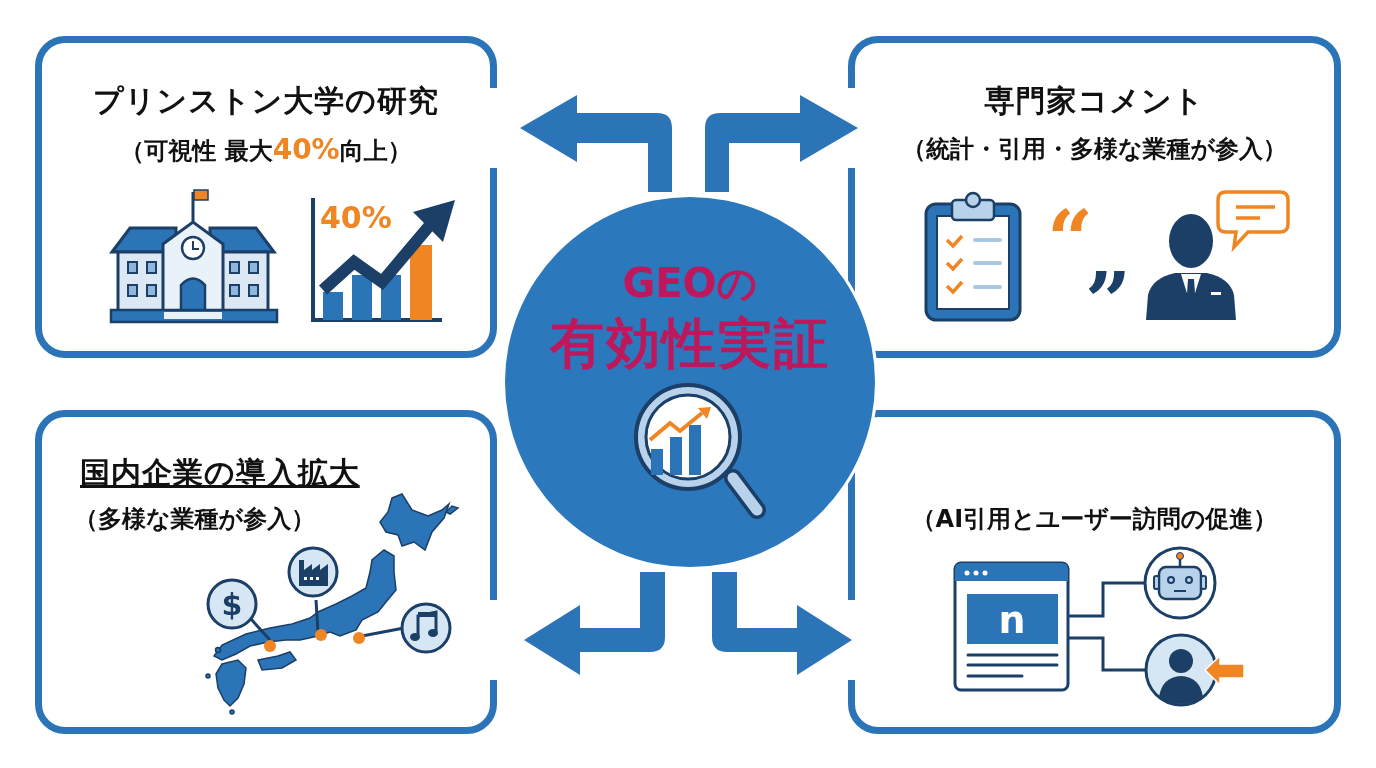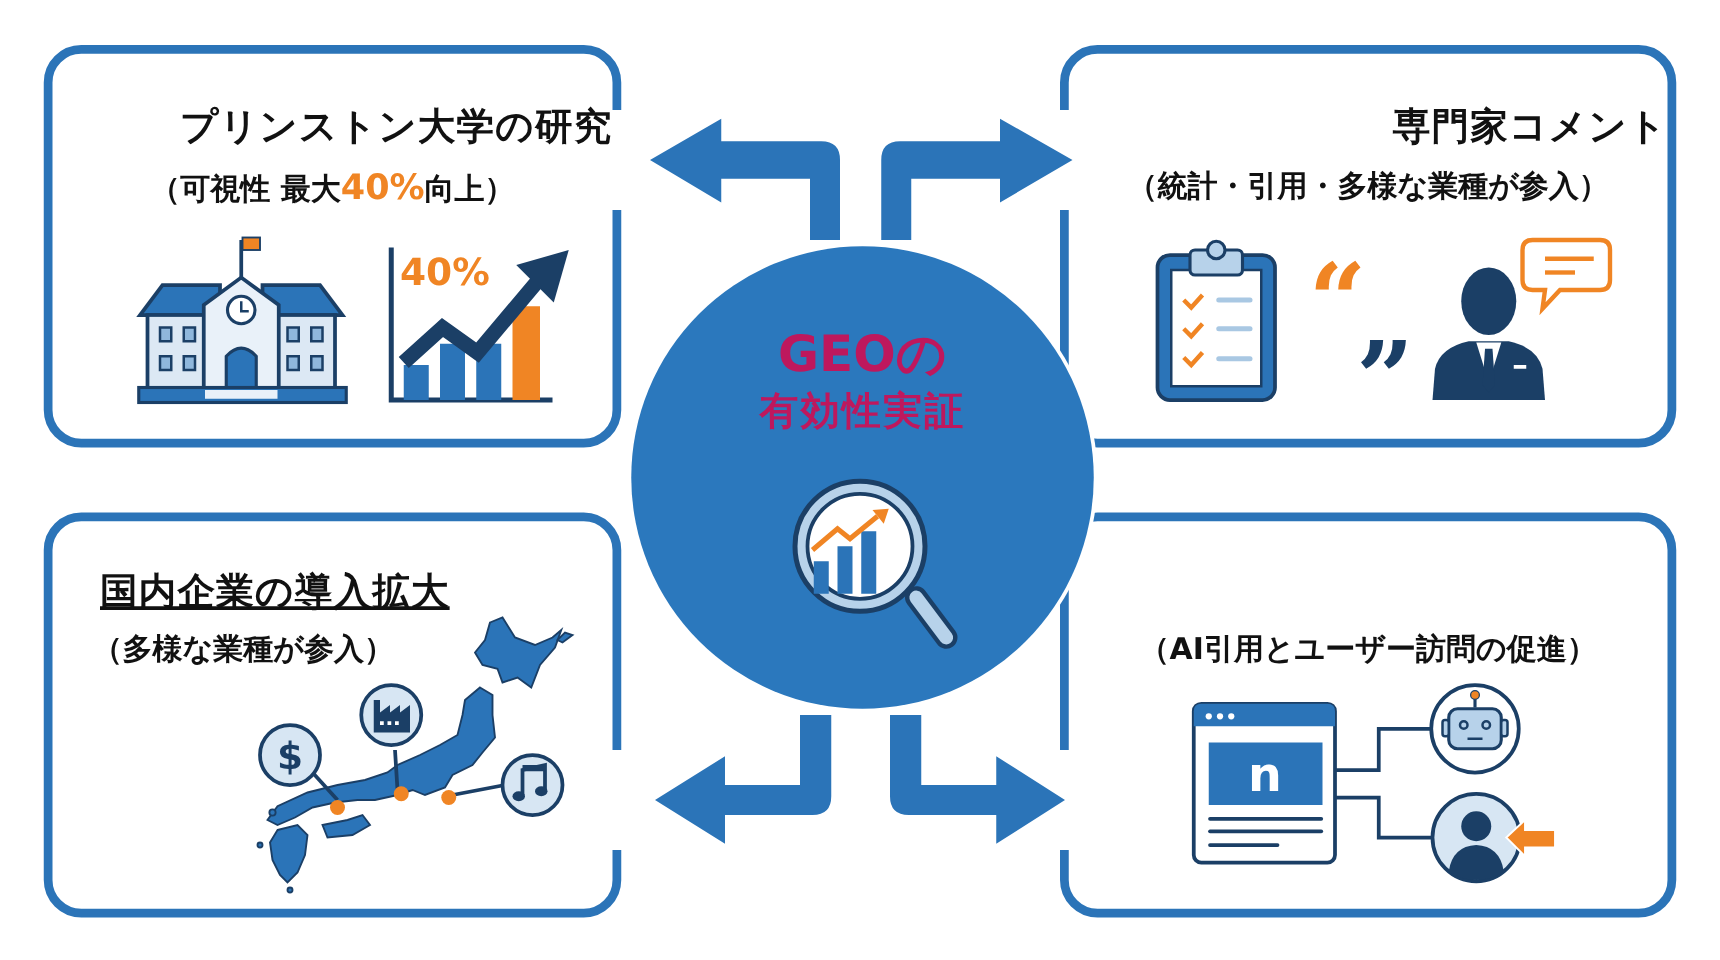--- a/index.html
+++ b/index.html
@@ -14,21 +14,21 @@
     border-radius: 30px;
     background: #ffffff;
     box-sizing: border-box;
   }
   #box-tl { left: 35px; top: 36px; width: 462px; height: 322px; }
   #box-tr { left: 848px; top: 36px; width: 493px; height: 322px; }
   #box-bl { left: 35px; top: 410px; width: 462px; height: 324px; }
   #box-br { left: 848px; top: 410px; width: 493px; height: 324px; }
 
   .title {
-    position: absolute; left: 0; right: 0; text-align: right;
+    position: absolute; left: 0; right: 0; text-align: center;
     font-weight: bold; color: #111111; font-size: 30px; letter-spacing: 1px;
     white-space: nowrap;
   }
   .subtitle {
     position: absolute; left: 0; right: 0; text-align: center;
     font-weight: bold; color: #111111; font-size: 24px; white-space: nowrap;
   }
   .accent { color: #f08524; font-size: 28px; }
   .left-aligned { text-align: left; }
 
@@ -244,13 +244,13 @@
     <circle cx="1181" cy="670" r="35" fill="#d7e6f3" stroke="#1b3f66" stroke-width="3"></circle>
     <circle cx="1181" cy="661" r="12" fill="#1b3f66"></circle>
     <path d="M1159,697 Q1162,677 1181,676 Q1200,677 1203,697 Q1193,704 1181,704 Q1169,704 1159,697 Z" fill="#1b3f66"></path>
   </g>
   <g>
     <polygon points="1205,670 1220,656 1220,664 1244,664 1244,678 1220,678 1220,685" fill="#f08524" stroke="#ffffff" stroke-width="1.5"></polygon>
   </g>
 </svg>
 
 <div class="center-title" style="top:256px; font-size:40px;">GEOの</div>
-<div class="center-title" style="top:308px; font-size:31px; letter-spacing:2px;">有効性実証</div>
+<div class="center-title" style="top:308px; font-size:54px; letter-spacing:2px;">有効性実証</div>
 
 </body></html>

